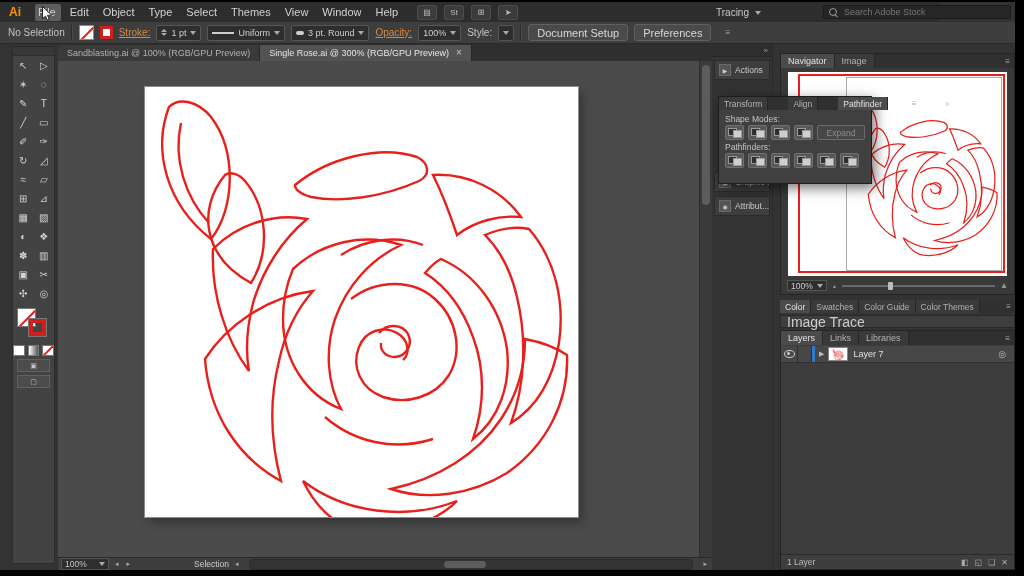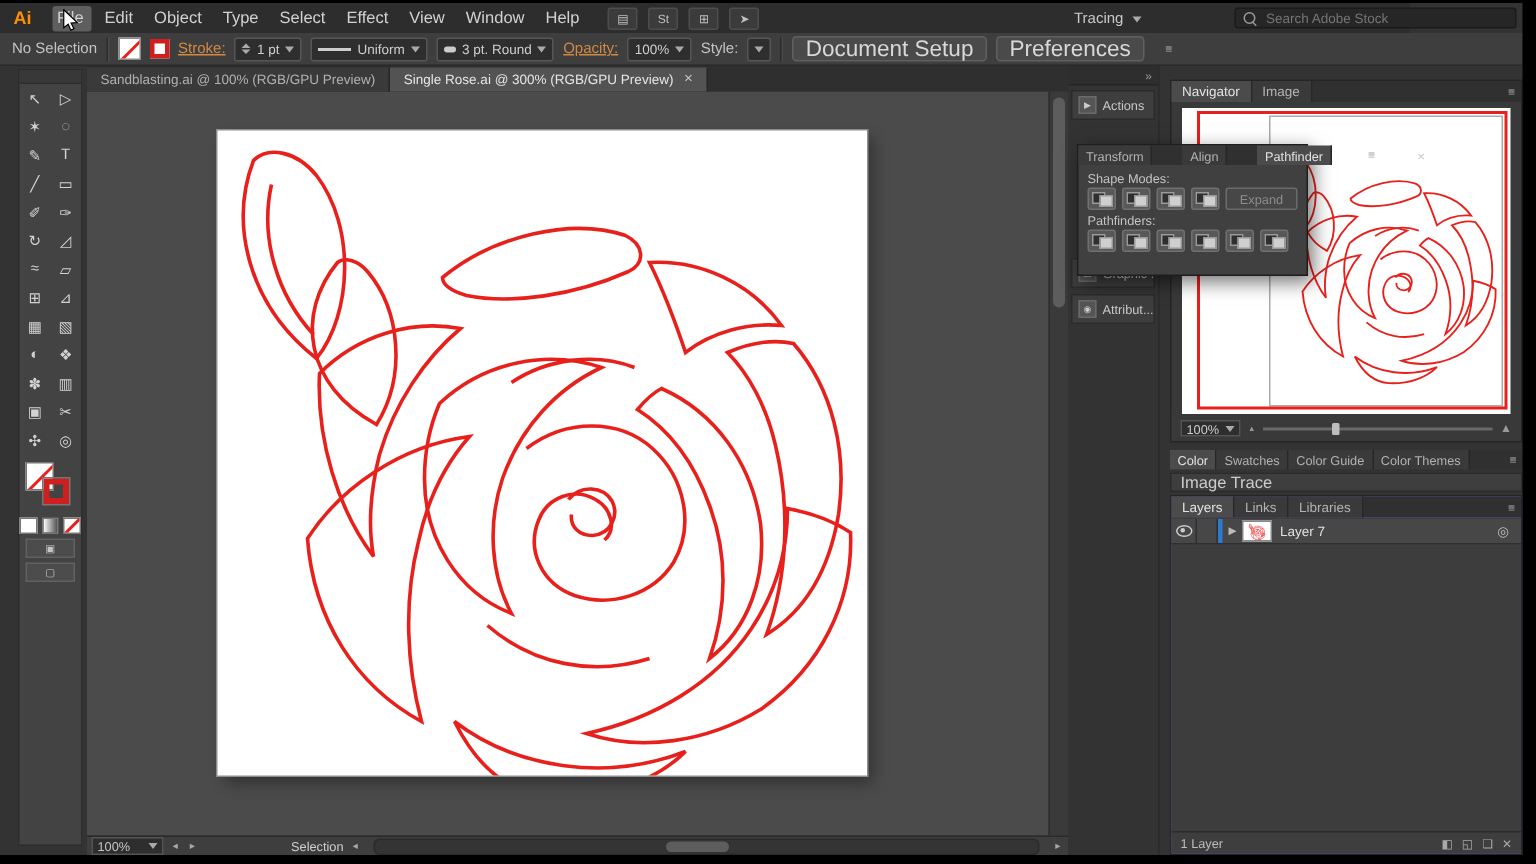--- a/index.html
+++ b/index.html
@@ -33,21 +33,21 @@
 
   
   .controlbar{position:absolute;left:0;top:22px;width:1015px;height:22px;background:#3e3e3e;
           border-bottom:1px solid #292929;display:flex;align-items:center;font-size:10px;gap:6px;
           padding-left:8px;box-sizing:border-box;z-index:5;}
   .cb-label{color:#c3c3c3;}
   .cb-link{color:#d18a43;text-decoration:underline;}
   .cb-field{height:14px;background:#2e2e2e;border:1px solid #565656;border-radius:2px;display:flex;
           align-items:center;padding:0 4px;gap:4px;font-size:9px;color:#cecece;}
   .cb-btn{height:15px;background:#4a4a4a;border:1px solid #606060;border-radius:3px;display:flex;
-          align-items:center;padding:0 8px;font-size:15px;color:#d8d8d8;}
+          align-items:center;padding:0 8px;font-size:11px;color:#d8d8d8;}
   .vsep{width:0;height:16px;border-left:1px solid #2c2c2c;border-right:1px solid #4b4b4b;}
   .swatch-none{width:13px;height:13px;background:#fff;border:1px solid #8a8a8a;position:relative;overflow:hidden;}
   .swatch-none::after{content:"";position:absolute;left:-3px;top:5px;width:24px;height:2px;background:#e8201c;transform:rotate(-45deg);}
   .swatch-stroke{width:13px;height:13px;border:3px solid #cf1f1f;background:#fff;box-sizing:border-box;}
   .spinner{display:flex;flex-direction:column;gap:1px;}
   .spin-up{width:0;height:0;border-left:3px solid transparent;border-right:3px solid transparent;border-bottom:3px solid #aaa;}
   .spin-dn{width:0;height:0;border-left:3px solid transparent;border-right:3px solid transparent;border-top:3px solid #aaa;}
   .stroke-line{width:22px;height:2px;background:#ccc;}
   .brush-dot{width:8px;height:4px;border-radius:2px;background:#ccc;}
 
@@ -118,21 +118,21 @@
           justify-content:space-between;padding:0 3px;color:#ccc;box-sizing:border-box;}
   .mountain-s{font-size:5px;color:#999;} .mountain-l{font-size:8px;color:#999;}
   .nav-slider{flex:1;height:2px;background:#696969;position:relative;}
   .nav-slider-thumb{position:absolute;left:30%;top:-3px;width:5px;height:8px;background:#bdbdbd;border-radius:1px;}
 
   
   .colorrow{position:absolute;left:780px;top:300px;width:235px;height:13px;background:#303030;display:flex;
           align-items:stretch;font-size:8.5px;z-index:4;}
   .colorrow .ptab{padding:0 5px;text-align:right;}
   .imagetrace{position:absolute;left:780px;top:315px;width:235px;height:13px;background:#3e3e3e;
-          border:1px solid #2b2b2b;display:flex;align-items:center;padding:0 6px;font-size:11px;
+          border:1px solid #2b2b2b;display:flex;align-items:center;padding:0 6px;font-size:14px;
           color:#cccccc;box-sizing:border-box;z-index:4;}
   .layers{position:absolute;left:780px;top:330px;width:235px;height:240px;background:#8b5cf6;
           border:1px solid #252525;box-sizing:border-box;display:flex;flex-direction:column;z-index:4;justify-content:center;}
   .layers-body{flex:1;position:relative;background:#3d3d3d;}
   .layer-row{position:absolute;left:0;top:1px;right:0;height:16px;background:#474747;display:flex;
           align-items:center;border-bottom:1px solid #303030;}
   .lr-eye{width:16px;height:100%;border-right:1px solid #2f2f2f;display:flex;align-items:center;justify-content:center;}
   .eye{width:9px;height:6px;border:1px solid #ccc;border-radius:50%;position:relative;}
   .eye::after{content:"";position:absolute;left:2.5px;top:1px;width:3px;height:3px;background:#ccc;border-radius:50%;}
   .lr-lock{width:13px;height:100%;border-right:1px solid #2f2f2f;}
@@ -169,21 +169,21 @@
   <div class="menubar">
     <span class="menu-hl"></span>
     <span class="logo">Ai</span>
     <div style="display:flex;position:relative;">
 
     <span class="menu-item">File</span>
         <span class="menu-item">Edit</span>
         <span class="menu-item">Object</span>
         <span class="menu-item">Type</span>
         <span class="menu-item">Select</span>
-        <span class="menu-item">Effect</span>
+        <span class="menu-item">Themes</span>
         <span class="menu-item">View</span>
         <span class="menu-item">Window</span>
         <span class="menu-item">Help</span>
       </div>
     <div class="appbar-icons">
 
     <span class="abicon">▤</span>
         <span class="abicon">St</span>
         <span class="abicon">⊞</span>
         <span class="abicon">➤</span>

